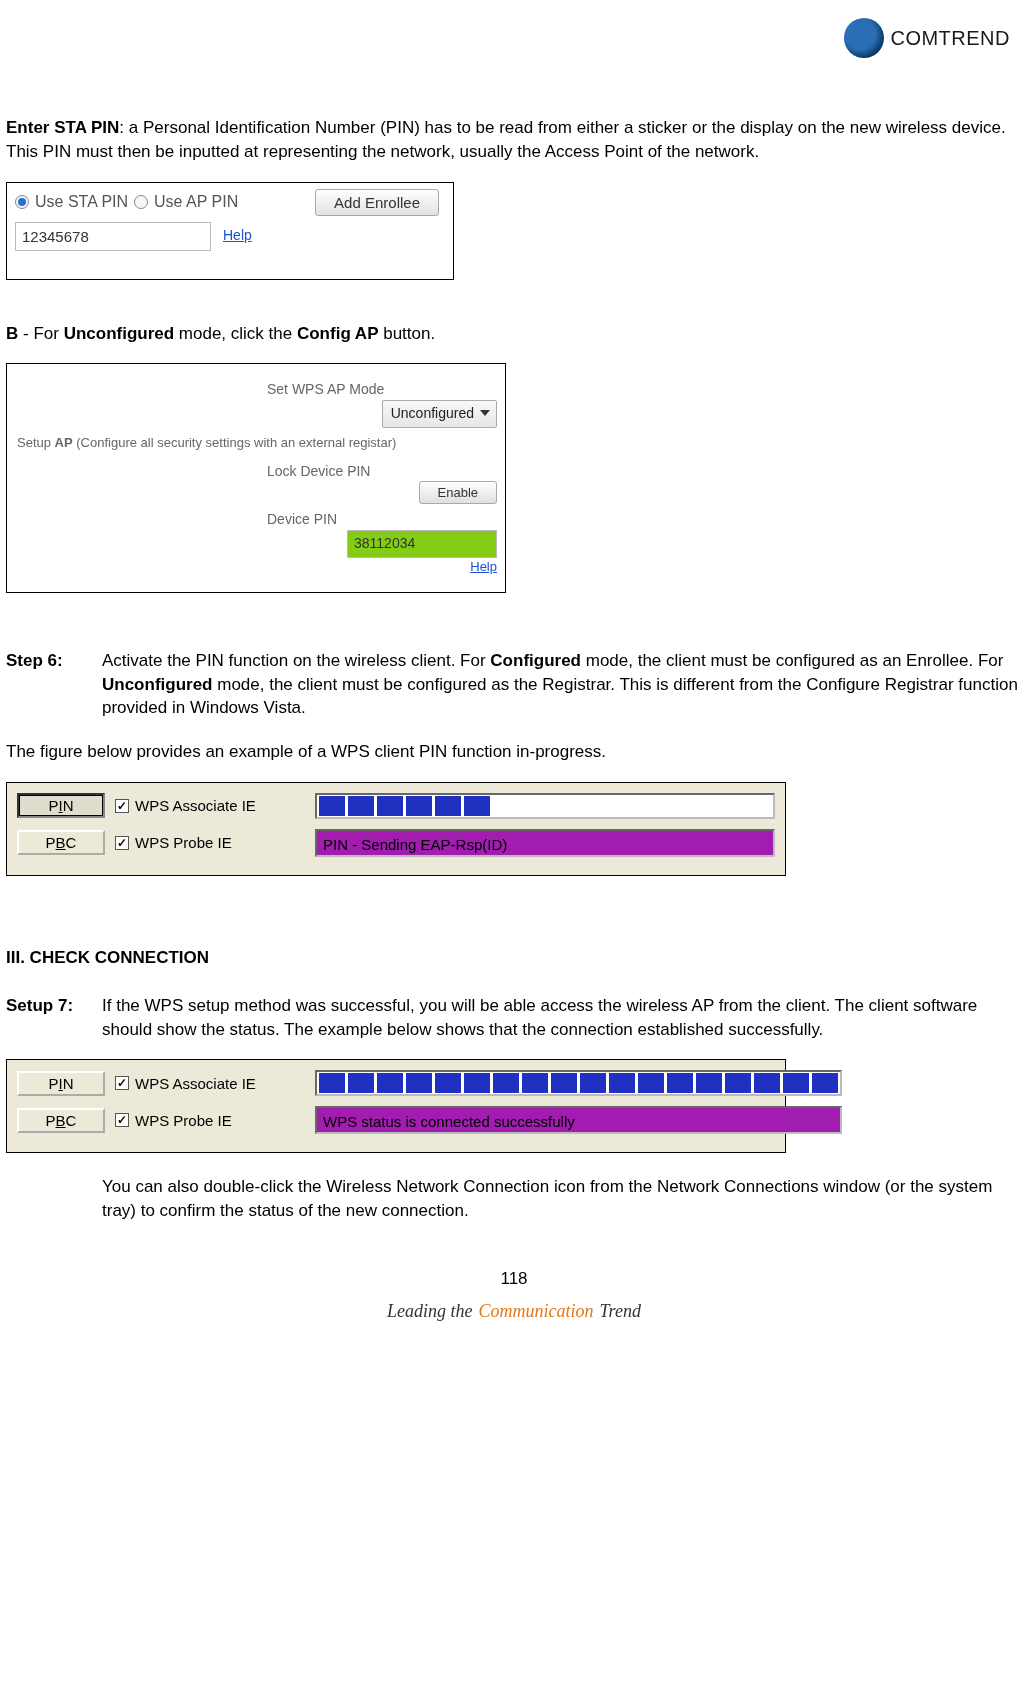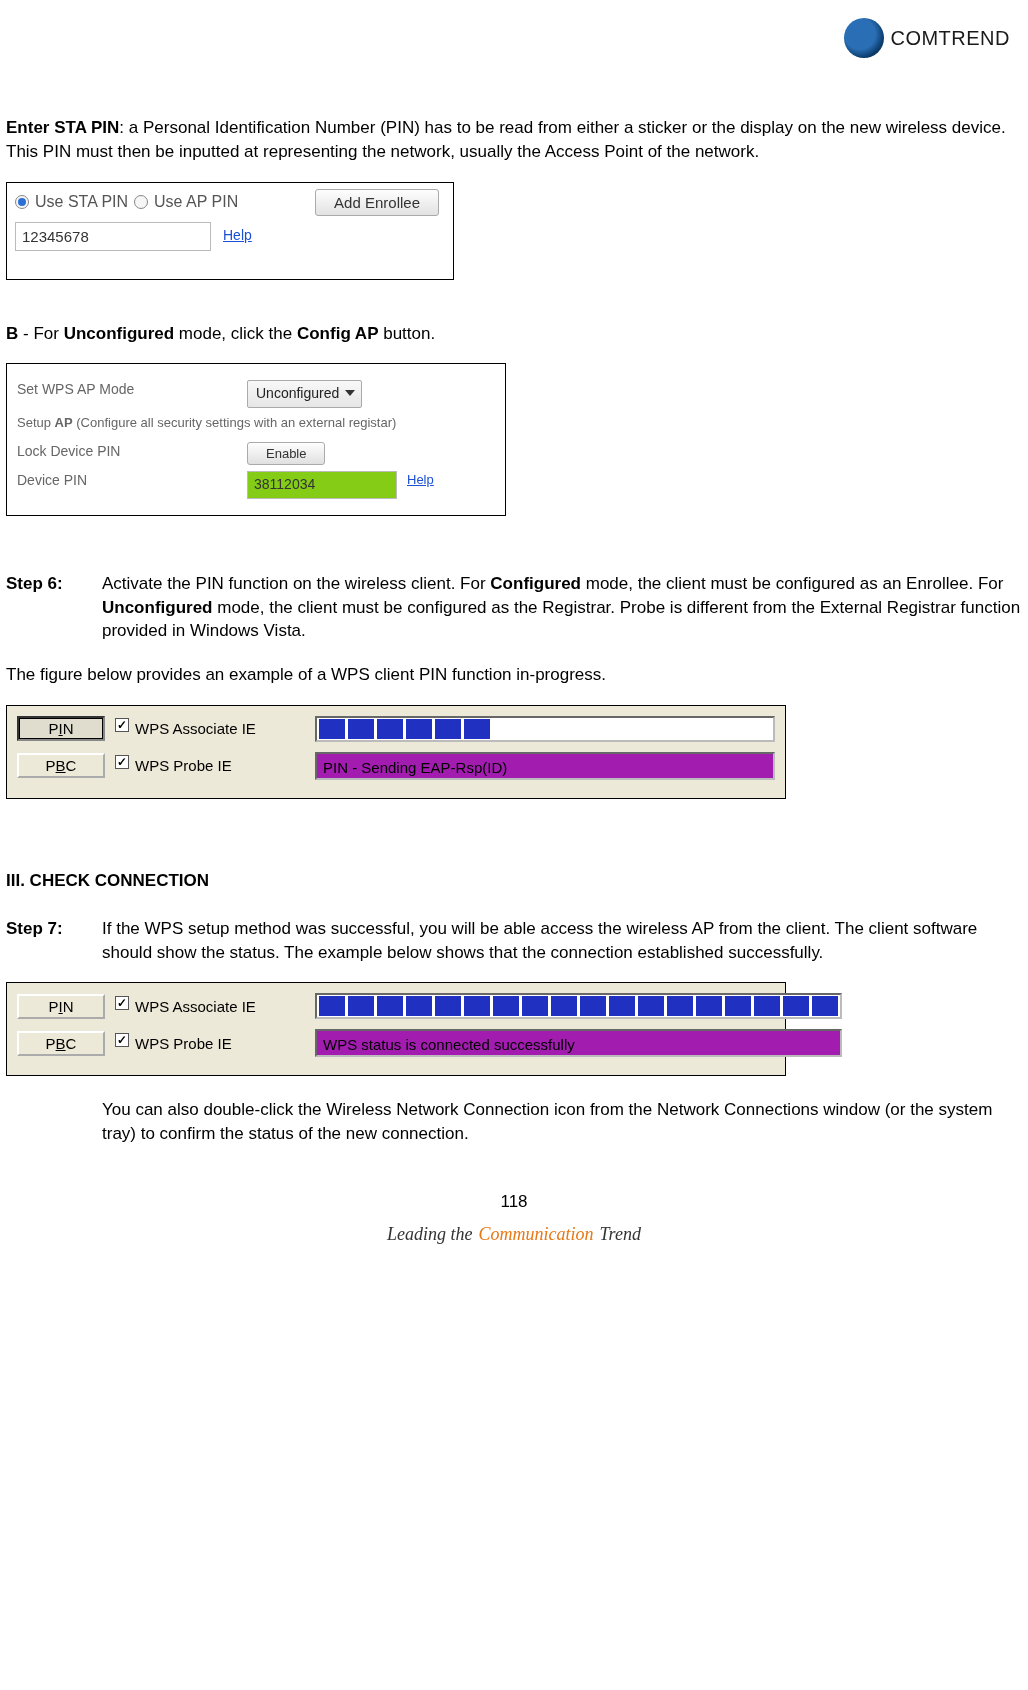--- a/index.html
+++ b/index.html
@@ -65,21 +65,21 @@
     
     .fig2 {
       border:1px solid #000;
       width:500px;
       margin-top:18px;
       padding:10px 8px 10px 10px;
       font-family: Arial, sans-serif;
       font-size:14px;
       color:#555;
     }
-    .f2row{display:flex;align-items:flex-start;margin:6px 0;}
+    .f2row{display:flex;align-items:flex-end;margin:6px 0;flex-direction:column;}
     .f2label{width:230px;color:#666;}
     .select{
       border:1px solid #aaa;border-radius:2px;
       background:linear-gradient(#f8f8f8,#e6e6e6);
       padding:3px 22px 3px 8px;font-size:14px;color:#222;
       position:relative;display:inline-flex;align-items:center;
     }
     .select::after{content:"";border-left:5px solid transparent;border-right:5px solid transparent;border-top:6px solid #333;position:absolute;right:6px;top:9px;}
     .hint{font-size:13px;color:#666;margin:6px 0 10px;}
     .btn-sm{background:linear-gradient(#fefefe,#e0e0e0);border:1px solid #aaa;border-radius:3px;padding:3px 18px;font-size:13px;color:#333;}
@@ -110,21 +110,21 @@
     .winbtn{
       border:2px outset #fff;
       background:#ece9d8;
       padding:0 8px;
       font-size:15px;
       text-align:center;
       min-width:64px;
     }
     .winbtn .ul{text-decoration:underline;}
     .winbtn.active{border:2px inset #888; background:#e0ddce; box-shadow: 0 0 0 1px #000 inset;}
-    .chk{display:flex;gap:6px;}
+    .chk{display:flex;align-items:center;gap:6px;}
     .chkbox{width:14px;height:14px;border:1px solid #555;background:#fff;display:inline-flex;align-items:center;justify-content:center;font-size:12px;line-height:12px;}
     .chkbox::after{content:"✓";color:#000;font-weight:bold;}
     .progress{
       border:2px inset #bbb;background:#fff;height:26px;display:flex;gap:3px;padding:2px;align-items:center;
     }
     .pblock{width:26px;height:20px;background:#2030c0;}
     .statusline{border:2px inset #bbb;background:#a21caf;height:28px;padding:3px 6px;}
     .fig-client.full .progress{grid-column:3/4;}
     .section3{margin-top:70px;font-weight:bold;}
     .step7{margin-top:24px;}
@@ -185,21 +185,21 @@
     <div class="f2row">
       <span class="f2label">Device PIN</span>
       <span class="pinval">38112034</span>
       <a class="help2">Help</a>
     </div>
   </div>
 
   <div class="step" style="margin-top:56px;">
     <div class="step-label">Step 6:</div>
     <div class="step-body">
-      <span>Activate the PIN function on the wireless client.   For </span><span class="bold">Configured</span><span> mode, the client must be configured as an Enrollee.   For </span><span class="bold">Unconfigured</span><span> mode, the client must be configured as the Registrar.   Probe is different from the External Registrar function provided in Windows Vista.</span>
+      <span>Activate the PIN function on the wireless client.   For </span><span class="bold">Configured</span><span> mode, the client must be configured as an Enrollee.   For </span><span class="bold">Unconfigured</span><span> mode, the client must be configured as the Registrar.   This is different from the Configure Registrar function provided in Windows Vista.</span>
     </div>
   </div>
 
   <p class="para-mid">The figure below provides an example of a WPS client PIN function in-progress.</p>
 
   <div class="fig-client">
     <div class="winbtn active">P<span class="ul">I</span>N</div>
     <div class="chk">
         <span class="chkbox"></span>
         <span>WPS Associate IE</span>
@@ -216,21 +216,21 @@
     <div class="chk">
         <span class="chkbox"></span>
         <span>WPS Probe IE</span>
       </div>
     <div class="statusline">PIN - Sending EAP-Rsp(ID)</div>
   </div>
 
   <div class="section3">III. CHECK CONNECTION</div>
 
   <div class="step step7">
-    <div class="step-label">Step 7:</div>
+    <div class="step-label">Setup 7:</div>
     <div class="step-body">If the WPS setup method was successful, you will be able access the wireless AP from the client.   The client software should show the status. The example below shows that the connection established successfully.</div>
   </div>
 
   <div class="fig-client full">
     <div class="winbtn">P<span class="ul">I</span>N</div>
     <div class="chk">
         <span class="chkbox"></span>
         <span>WPS Associate IE</span>
       </div>
     <div class="progress" id="prog4">

